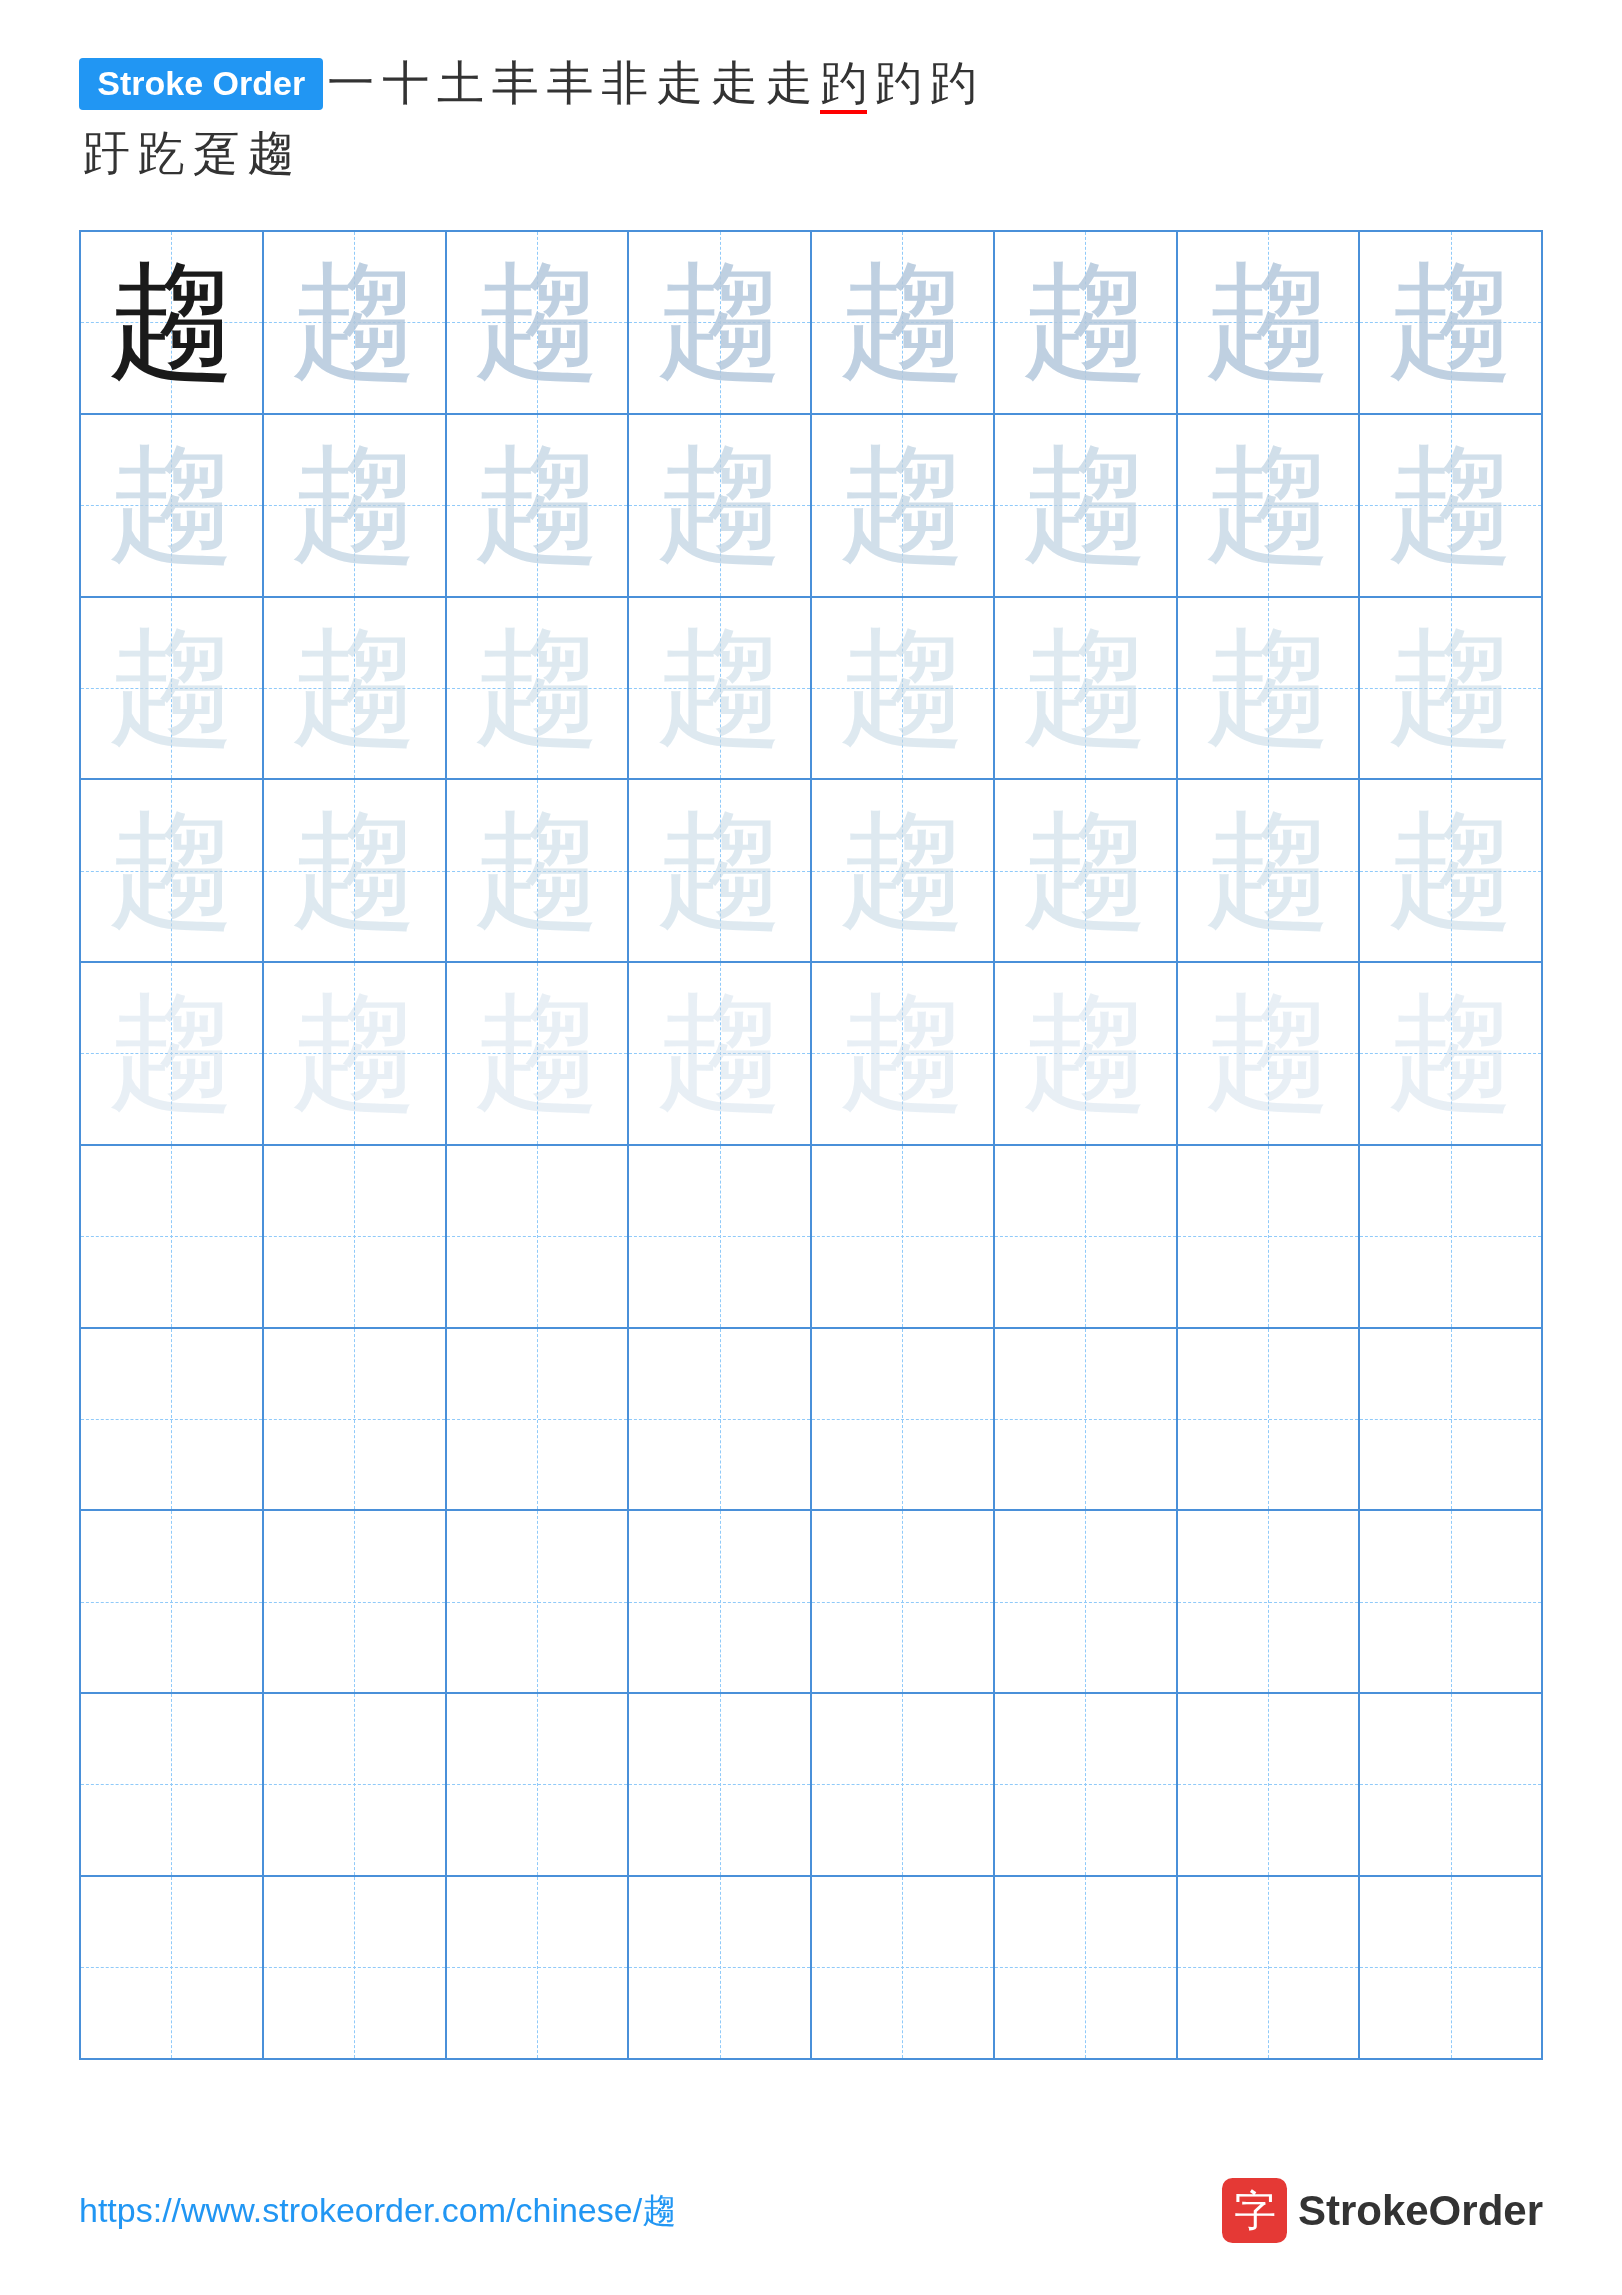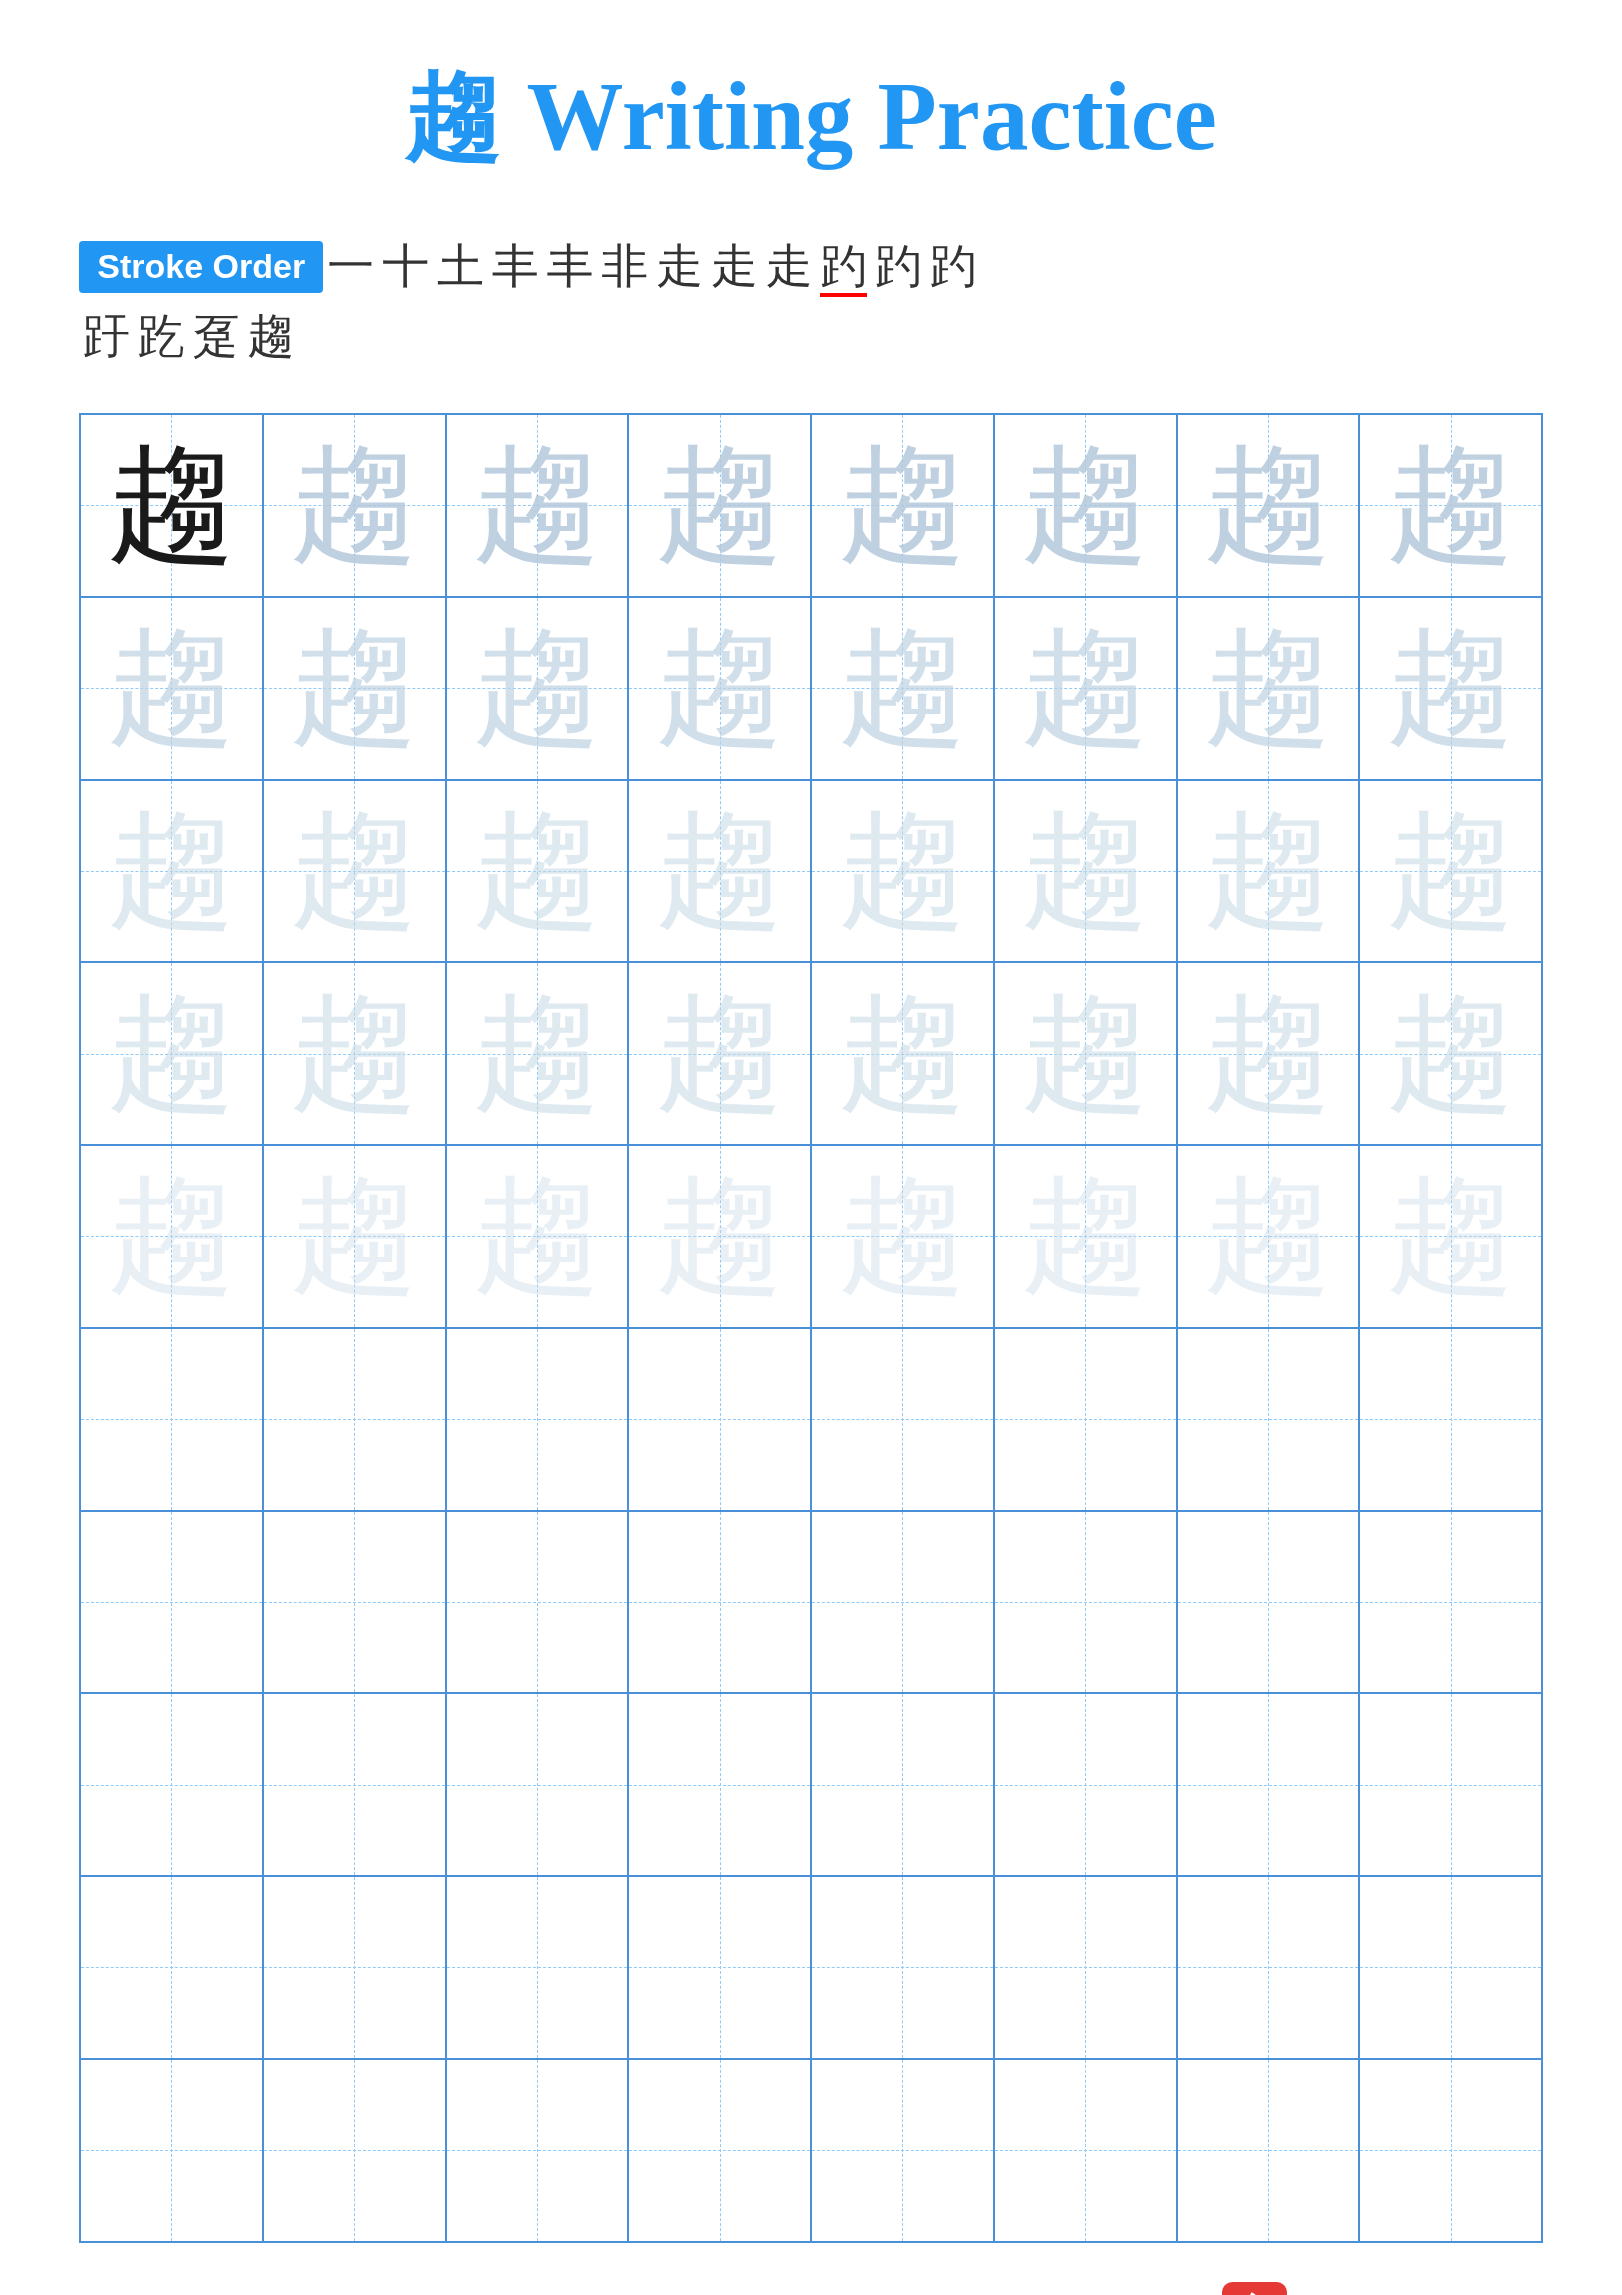--- a/index.html
+++ b/index.html
@@ -186,21 +186,20 @@
       font-weight: bold;
       color: #333;
       font-family: sans-serif;
     }
   </style>
 </head>
 <body>
 
 <div class="page">
 
-  <h1 class="title">趨 Writing Practice</h1>
 
   <div class="stroke-order-section">
     <div class="stroke-order-row">
       <span class="stroke-order-badge">Stroke Order</span>
       <span class="stroke-char">一</span>
       <span class="stroke-char">十</span>
       <span class="stroke-char">土</span>
       <span class="stroke-char">丰</span>
       <span class="stroke-char">丰</span>
       <span class="stroke-char">非</span>

